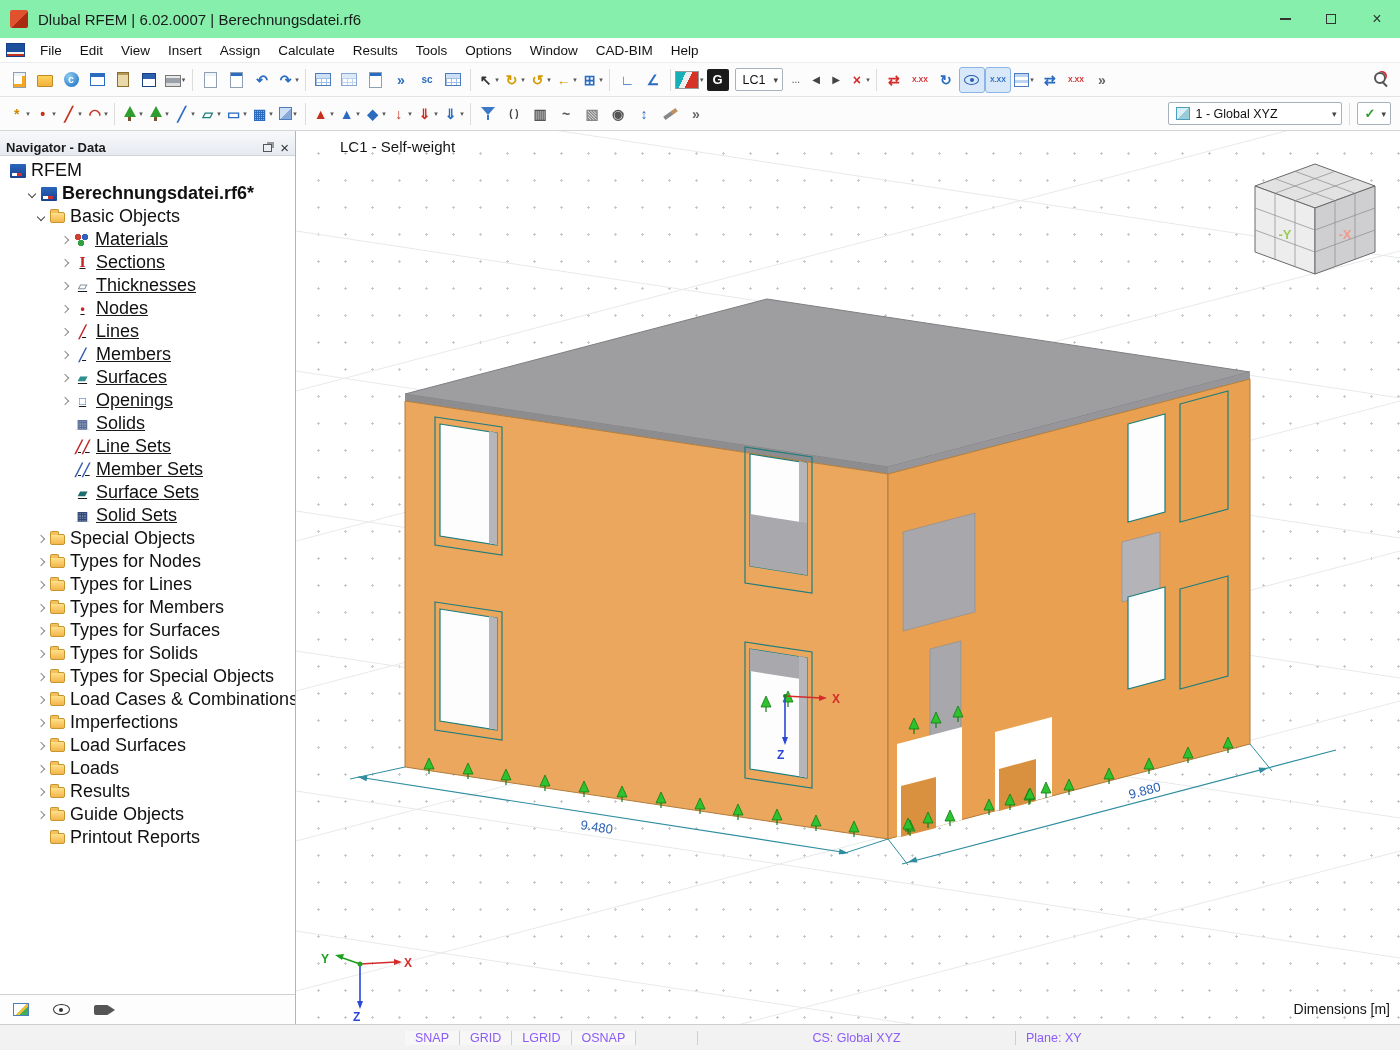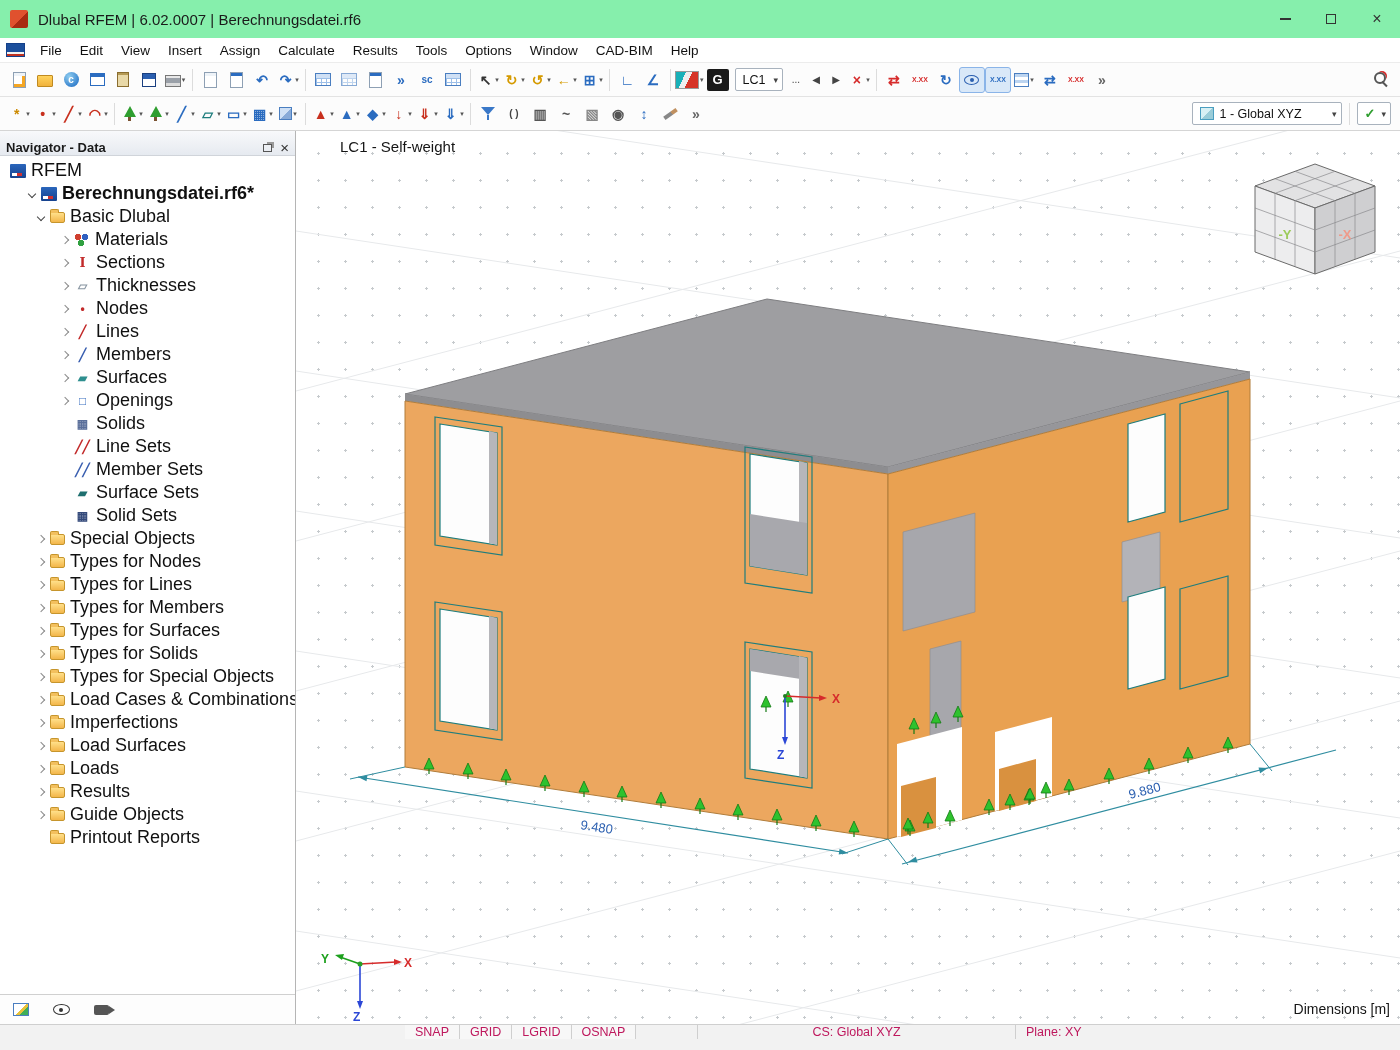--- a/index.html
+++ b/index.html
@@ -77,21 +77,21 @@
   
   .navigator { width:296px; flex:none; display:flex; flex-direction:column; background:#fff; border-right:1px solid #b5b5b5; }
   .nav-header { height:25px; flex:none; display:flex; align-items:flex-end; padding:0 6px; background:linear-gradient(#f8f9fb,#e6eaf0); border-bottom:1px solid #d0d4da; }
   .nav-title { font-weight:bold; font-size:13px; color:#1a1a1a; }
   .nav-hicons { margin-left:auto; display:flex; align-items:center; gap:8px; }
   .nav-float { width:9px; height:8px; border:1px solid #555; box-shadow:3px -3px 0 -1px #999; }
   .nav-close { font-size:15px; color:#333; line-height:1; }
   .tree { flex:1; overflow:hidden; padding-top:3px; }
   .trow { height:23px; display:flex; align-items:center; white-space:nowrap; }
   .lvl0 { padding-left:8px; }
-  .lvl1 { padding-left:25px; } .lvl2 { padding-left:34px; } .lvl3 { padding-left:58px; }
+  .lvl1 { padding-left:25px; } .lvl2 { padding-left:34px; } .lvl3 { padding-left:58px;text-decoration:underline; }
   .chev { width:14px; height:14px; flex:none; display:flex; align-items:center; justify-content:center; }
   .chev.right::before { content:""; width:5px; height:5px; border-right:1.4px solid #8a8a8a; border-bottom:1.4px solid #8a8a8a; transform:rotate(-45deg); }
   .chev.down::before { content:""; width:5px; height:5px; border-right:1.4px solid #444; border-bottom:1.4px solid #444; transform:rotate(45deg); }
   .ticon { width:17px; height:16px; flex:none; display:flex; align-items:center; justify-content:center; margin-left:2px; }
   .ticon .tg { font-size:12px; font-weight:bold; line-height:1; }
   .ticon-serif .tg { font-family:"DejaVu Serif", serif; font-size:13px; }
   .ticon-rfem { position:relative; width:16px; height:14px; border-radius:1px; background:linear-gradient(#2a66bc,#17428e); }
   .ticon-rfem::after { content:""; position:absolute; bottom:2px; left:2px; width:10px; height:3px; background:linear-gradient(90deg,#fff 50%,#d03030 50%); }
   .ticon-folder { width:15px; height:11px; margin-top:2px; background:linear-gradient(#ffe08a,#f3b64a); border:1px solid #c6952c; border-radius:1px 2px 2px 2px; position:relative; }
   .ticon-folder::before { content:""; position:absolute; top:-4px; left:-1px; width:7px; height:3px; background:#f3c05e; border:1px solid #c6952c; border-bottom:none; border-radius:2px 2px 0 0; }
@@ -111,21 +111,21 @@
 
   
   .viewport { position:relative; flex:1; min-width:0; background-color:#fff;
     background-image:radial-gradient(#c6cacd 1px, transparent 1.2px);
     background-size:27px 27px; background-position:9px 9px; }
   .scene { position:absolute; inset:0; width:100%; height:100%; }
   .vp-label { position:absolute; left:44px; top:7px; font-size:15px; color:#151515; }
   .vp-dim { position:absolute; right:10px; bottom:7px; font-size:14px; color:#151515; }
 
   
-  .statusbar { height:26px; flex:none; display:flex; align-items:flex-start; background:#f2f2f2; border-top:1px solid #cfcfcf; font-size:12.5px; color:#be185d; }
+  .statusbar { height:26px; flex:none; display:flex; align-items:center; background:#f2f2f2; border-top:1px solid #cfcfcf; font-size:12.5px; color:#8b5cf6; }
   .sb-spacer { width:405px; flex:none; border-right:1px solid #dadada; }
   .sb-toggle { flex:none; display:flex; align-items:center; padding:0 10px; border-right:1px solid #cfcfcf; background:#f7f7f7; }
   .sb-flex { flex:1; }
   .sb-cell { flex:none; display:flex; align-items:center; border-left:1px solid #cfcfcf; }
   .sb-cell.cs { width:318px; justify-content:center; }
   .sb-cell.plane { width:215px; padding-left:10px; }
   .sb-end { width:170px; flex:none; border-left:1px solid #cfcfcf; }
 </style>
 </head>
 <body>
@@ -454,21 +454,21 @@
       </div>
       <div class="tb i-brush">
         <span class="g"></span>
 
       </div>
       <div class="tb i-glyph">
         <span class="g" style="color: rgb(102, 102, 102);">»</span>
 
       </div>
     <div class="spacer"></div>
-    <div class="combo" style="width:150px">
+    <div class="combo" style="width:174px">
       <span class="i-cube-small"></span>
       <span class="combo-text">1 - Global XYZ</span>
       <span class="combo-caret" style="margin-left:auto">▾</span>
     </div>
     <div class="sep tb"></div>
     <div class="combo">
       <span class="i-check">✓</span>
       <span class="combo-caret">▾</span>
     </div>
   </div>
@@ -496,21 +496,21 @@
             <span class="ticon ticon-rfem">
               <span class="tg"></span>
             </span>
             <span class="tlabel" style="font-weight: bold;">Berechnungsdatei.rf6*</span>
           </div>
           <div class="trow lvl2">
             <span class="chev down"></span>
             <span class="ticon ticon-folder">
               <span class="tg"></span>
             </span>
-            <span class="tlabel">Basic Dlubal</span>
+            <span class="tlabel">Basic Objects</span>
           </div>
           <div class="trow lvl3">
             <span class="chev right"></span>
             <span class="ticon ticon-mats">
               <span class="tg"></span>
             </span>
             <span class="tlabel">Materials</span>
           </div>
           <div class="trow lvl3">
             <span class="chev right"></span>

